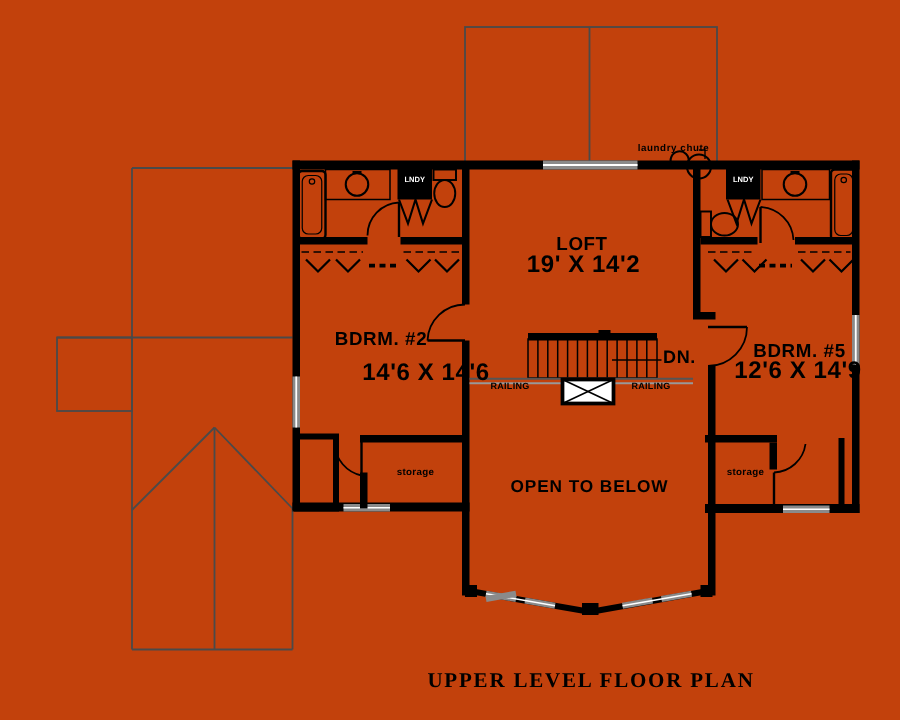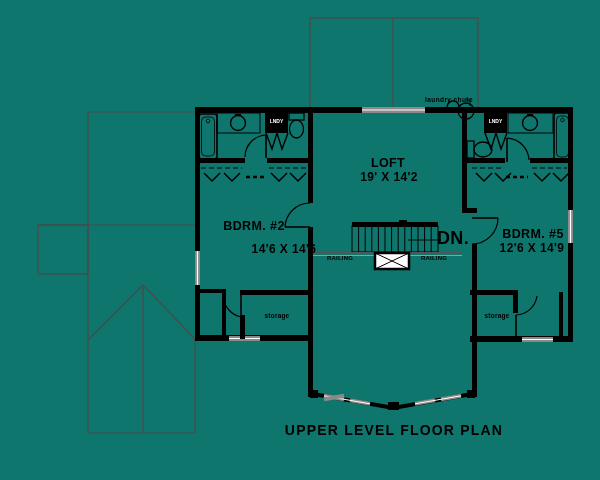--- a/index.html
+++ b/index.html
@@ -1,24 +1,24 @@
 <!DOCTYPE html>
 <html><head>
 <meta charset="utf-8">
 <style>
   html,body{margin:0;padding:0;background:#fff;}
-  #plan{position:relative;width:600px;height:480px;background:#0f766e;overflow:hidden;
+  #plan{position:relative;width:600px;height:480px;background:#c2410c;overflow:hidden;
         font-family:"Liberation Sans", sans-serif;}
   #plan svg{position:absolute;left:0;top:0;}
   .lbl{position:absolute;transform:translate(-50%,-50%);color:#000;font-weight:bold;
        white-space:nowrap;letter-spacing:.4px;line-height:1;}
   .room-name{font-size:12.5px;}
-  .room-dims{font-size:12px;}
+  .room-dims{font-size:16px;}
   .open-below{font-size:11.5px;letter-spacing:.6px;}
-  .dn{font-size:18px;}
+  .dn{font-size:12px;}
   .tiny{font-size:6px;letter-spacing:.2px;}
   .storage{font-size:6.5px;font-weight:600;letter-spacing:.2px;}
   .lndy{font-size:5px;color:#fff;letter-spacing:0;}
   .chute{font-size:6.5px;font-weight:600;}
   .title{font-size:14px;letter-spacing:1.2px;}
 </style>
 </head>
 <body>
 
 <div id="plan">
@@ -235,22 +235,23 @@
     <rect x="388" y="402" width="11" height="8" fill="#000"></rect>
   </g>
 </svg>
 
   <div class="lbl room-name" style="left:388px;top:163px;">LOFT</div>
   <div class="lbl room-dims" style="left:389px;top:177px;">19' X 14'2</div>
   <div class="lbl room-name" style="left:254px;top:226px;">BDRM. #2</div>
   <div class="lbl room-dims" style="left:254px;top:249px;margin-left:30px;">14'6 X 14'6</div>
   <div class="lbl room-name" style="left:533px;top:234px;">BDRM. #5</div>
   <div class="lbl room-dims" style="left:532px;top:248px;">12'6 X 14'9</div>
+  <div class="lbl open-below" style="left:393px;top:326px;">OPEN TO BELOW</div>
   <div class="lbl dn" style="left:453px;top:238px;">DN.</div>
   <div class="lbl tiny" style="left:340px;top:258px;">RAILING</div>
   <div class="lbl tiny" style="left:434px;top:258px;">RAILING</div>
   <div class="lbl storage" style="left:277px;top:316px;">storage</div>
   <div class="lbl storage" style="left:497px;top:316px;">storage</div>
   <div class="lbl lndy" style="left:276.5px;top:121px;">LNDY</div>
   <div class="lbl lndy" style="left:495.5px;top:121px;">LNDY</div>
   <div class="lbl chute" style="left:449px;top:100px;">laundry chute</div>
-  <div class="lbl title" style="left:394px;top:430px;">UPPER LEVEL FLOOR PLAN</div>
+  <div class="lbl title" style="left:394px;top:455px;font-family:Liberation Serif, serif;">UPPER LEVEL FLOOR PLAN</div>
 </div>
 
 </body></html>

